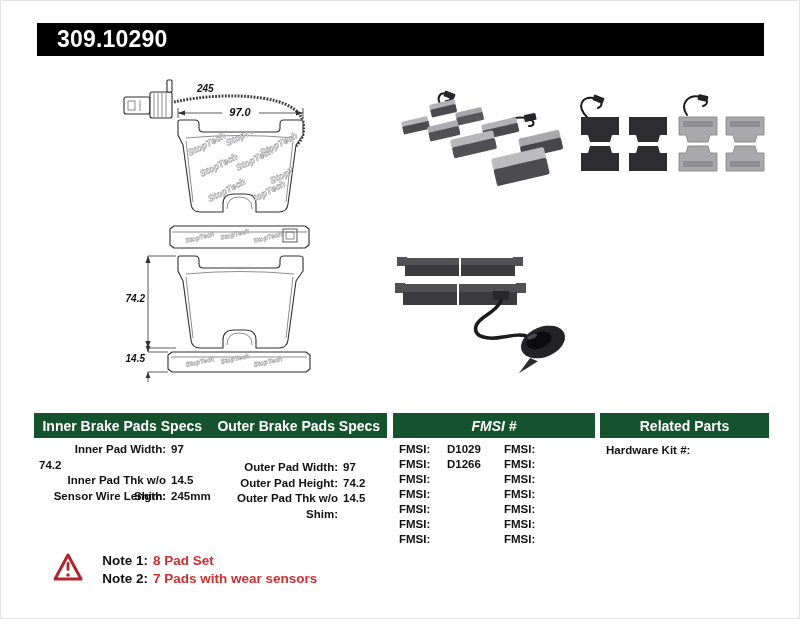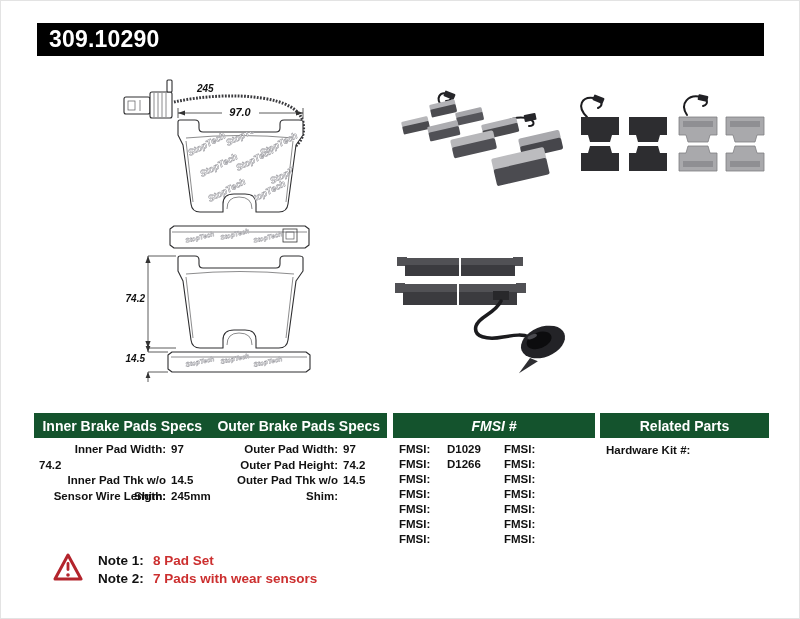--- a/index.html
+++ b/index.html
@@ -1,46 +1,46 @@
 <!DOCTYPE html>
 <html style="--accent_red: #cc2f2f; --warning_red: #b3242c; --bar_black: #000000;"><head>
 <meta charset="utf-8">
 <style>
   html,body{margin:0;padding:0;background:#fff;}
   .page{position:relative;width:800px;height:619px;background:#fff;overflow:hidden;
         font-family:"Liberation Sans",sans-serif;border:1px solid #e3e3e3;box-sizing:border-box;}
   
   .topbar{position:absolute;left:36px;top:22px;width:727px;height:33px;background:#000;color:#fff;
           display:flex;align-items:center;justify-content:space-between;
-          padding:0 17px 0 12px;box-sizing:border-box;font-size:23px;font-weight:bold;letter-spacing:0.2px;}
+          padding:0 17px 0 20px;box-sizing:border-box;font-size:23px;font-weight:bold;letter-spacing:0.2px;}
   
   .thead{position:absolute;top:412px;height:25px;background:#14532d;color:#fff;font-weight:bold;
          font-size:14px;display:flex;align-items:center;justify-content:center;box-sizing:border-box;}
   .thead-specs{left:33px;width:353px;}
   .thead-specs span{flex:1;text-align:center;}
   .thead-fmsi{left:392px;width:202px;font-style:italic;}
   .thead-related{left:599px;width:169px;}
   
   .spec-col{position:absolute;top:441px;font-size:11.5px;font-weight:bold;color:#111;}
   .spec-row{display:flex;height:15.5px;line-height:15.5px;}
   .inner-col{left:33px;width:180px;}
   .inner-col .spec-label{width:132px;text-align:right;}
-  .outer-col{left:212px;width:176px;}
+  .outer-col{left:212px;width:176px;margin-top:18px;}
   .outer-col .spec-label{width:125px;text-align:right;}
   .spec-value{margin-left:5px;white-space:nowrap;}
   .fmsi-col{position:absolute;top:441px;font-size:11.5px;font-weight:bold;color:#111;}
   .fmsi1{left:392px;} .fmsi2{left:497px;}
   .fmsi-row{height:15px;line-height:15px;display:flex;}
   .fmsi-label{width:48px;padding-left:6px;}
   .related-row{position:absolute;left:605px;top:443px;font-size:11.5px;font-weight:bold;color:#111;display:flex;}
   .related-row .spec-value{margin-left:4px;}
   
   .note-icon{position:absolute;left:52px;top:551px;}
   .notes{position:absolute;left:97px;top:551px;font-size:13.5px;font-weight:bold;}
-  .note-row{display:flex;height:17.5px;line-height:17.5px;}
+  .note-row{display:flex;height:17.5px;line-height:17.5px;text-align:right;}
   .note-label{color:#111;width:50px;}
   .note-value{color:var(--accent_red);margin-left:5px;white-space:nowrap;}
   
   .abs{position:absolute;}
   svg{font-family:"Liberation Sans",sans-serif;}
   .ol{stroke:#2e2e30;stroke-width:1.1;fill:#fff;stroke-linejoin:round;}
   .il{stroke:#5a5a5c;stroke-width:0.7;fill:none;}
   .hl{stroke:#333;stroke-width:0.8;fill:none;}
   .arr{fill:#333;}
   .dim{font-style:italic;font-weight:bold;font-size:10px;fill:#111;}

